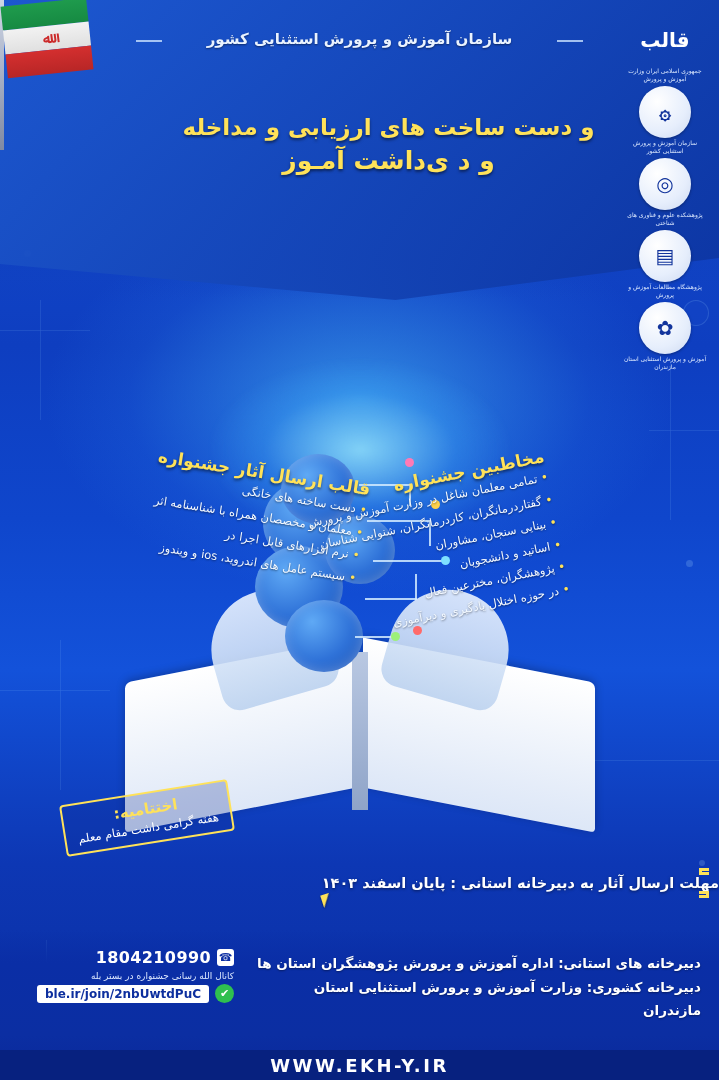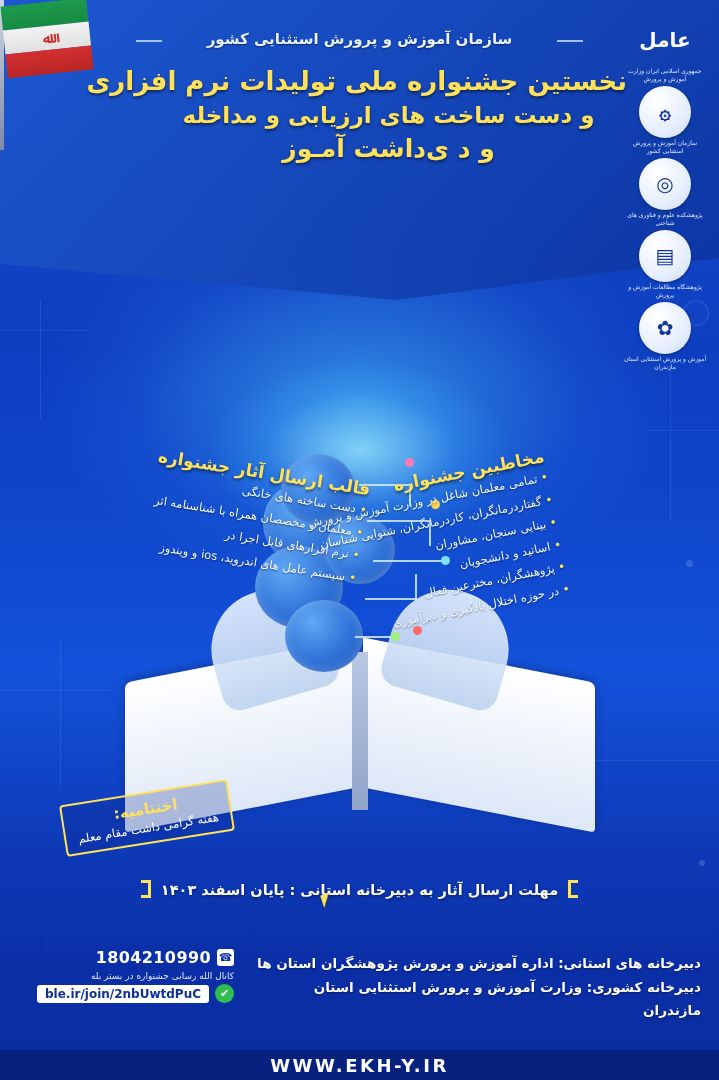--- a/index.html
+++ b/index.html
@@ -76,21 +76,21 @@
     text-align: center; direction: rtl;
   }
   .title-line {
     color: #ffe259;
     font-weight: bold;
     text-shadow: 0 2px 3px rgba(0,0,0,.5);
     line-height: 1.38;
     white-space: nowrap;
   }
   .t1 { font-size: 26px; }
-  .t2 { font-size: 23px; }
+  .t2 { font-size: 23px; margin-top: 48px; }
   .t3 { font-size: 23px; }
   .t4 { font-size: 25px; letter-spacing: 2px; }
 
   
   .logos {
     position: absolute; top: 14px; right: 6px; width: 96px;
     display: flex; flex-direction: column; align-items: center; gap: 4px;
   }
   .logo-item { width: 86px; text-align: center; color: #dce9ff; }
   .logo-mark {
@@ -180,22 +180,23 @@
     border: 2px solid #ffe259; border-radius: 4px;
     padding: 6px 12px 7px; transform: rotate(-9deg);
     direction: rtl; text-align: center; background: rgba(10,40,140,.25);
   }
   .stamp .s-title { color:#ffe259; font-weight:bold; font-size: 15px; }
   .stamp .s-sub   { color:#ffffff; font-size: 11.5px; margin-top: 3px; }
 
   
   .deadline {
     position: absolute; left: 0; right: 0; top: 868px; height: 30px;
-    display: flex; align-items: flex-end; justify-content: center;
+    display: flex; align-items: flex-start; justify-content: center;
     direction: rtl;
+    flex-direction: column;
   }
   .deadline .txt {
     color: #ffffff; font-size: 14.5px; font-weight: bold;
     text-shadow: 0 1px 3px rgba(0,0,0,.5);
   }
   .deadline .tick { width: 10px; height: 18px; margin: 0 10px; position: relative; }
   .deadline .tick::before {
     content:""; position:absolute; inset:0;
     border-left: 3px solid #ffe259; border-top: 3px solid #ffe259; border-bottom: 3px solid #ffe259;
   }
@@ -287,28 +288,27 @@
     <div class="flag">
       <div class="band g"></div>
       <div class="band w"></div>
       <div class="band r"></div>
       <div class="emblem">ﷲ</div>
     </div>
 
     <div class="org-line">سازمان آموزش و پرورش استثنایی کشور</div>
 
     <div class="title-block">
-      <div class="title-line t1">نخستین جشنواره ملی تولیدات نرم افزاری</div>
       <div class="title-line t2">و دست ساخت های ارزیابی و مداخله</div>
       <div class="title-line t4">و  د ی‌داشت آمـوز</div>
     </div>
 
     <div class="logos">
       <div class="logo-item">
-        <div class="logo-mark plain">عامل</div>
+        <div class="logo-mark plain">قالب</div>
         <div class="logo-cap">جمهوری اسلامی ایران
 وزارت آموزش و پرورش</div>
       </div>
       <div class="logo-item">
         <div class="logo-mark">۞</div>
         <div class="logo-cap">سازمان آموزش و پرورش
 استثنایی کشور</div>
       </div>
       <div class="logo-item">
         <div class="logo-mark">◎</div>

